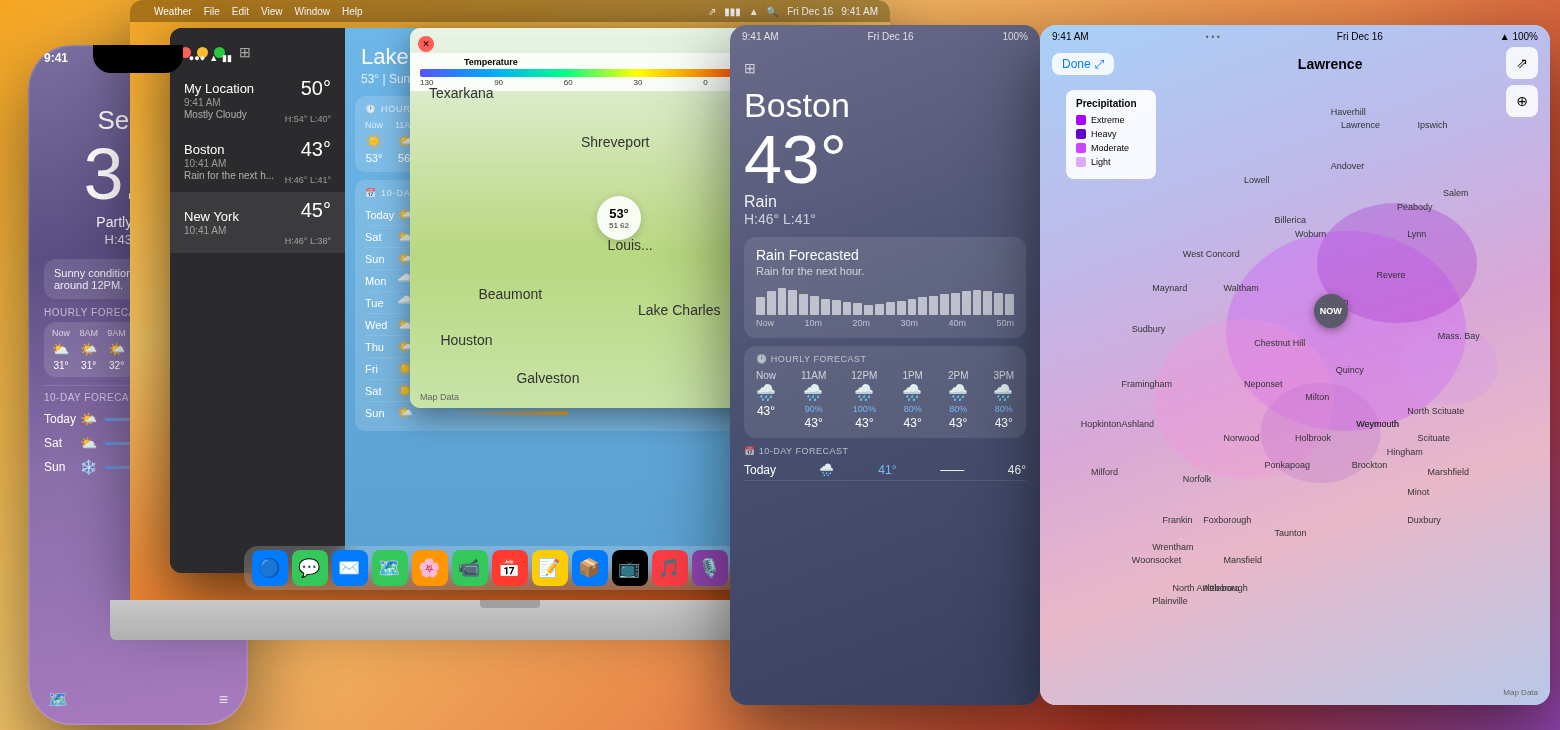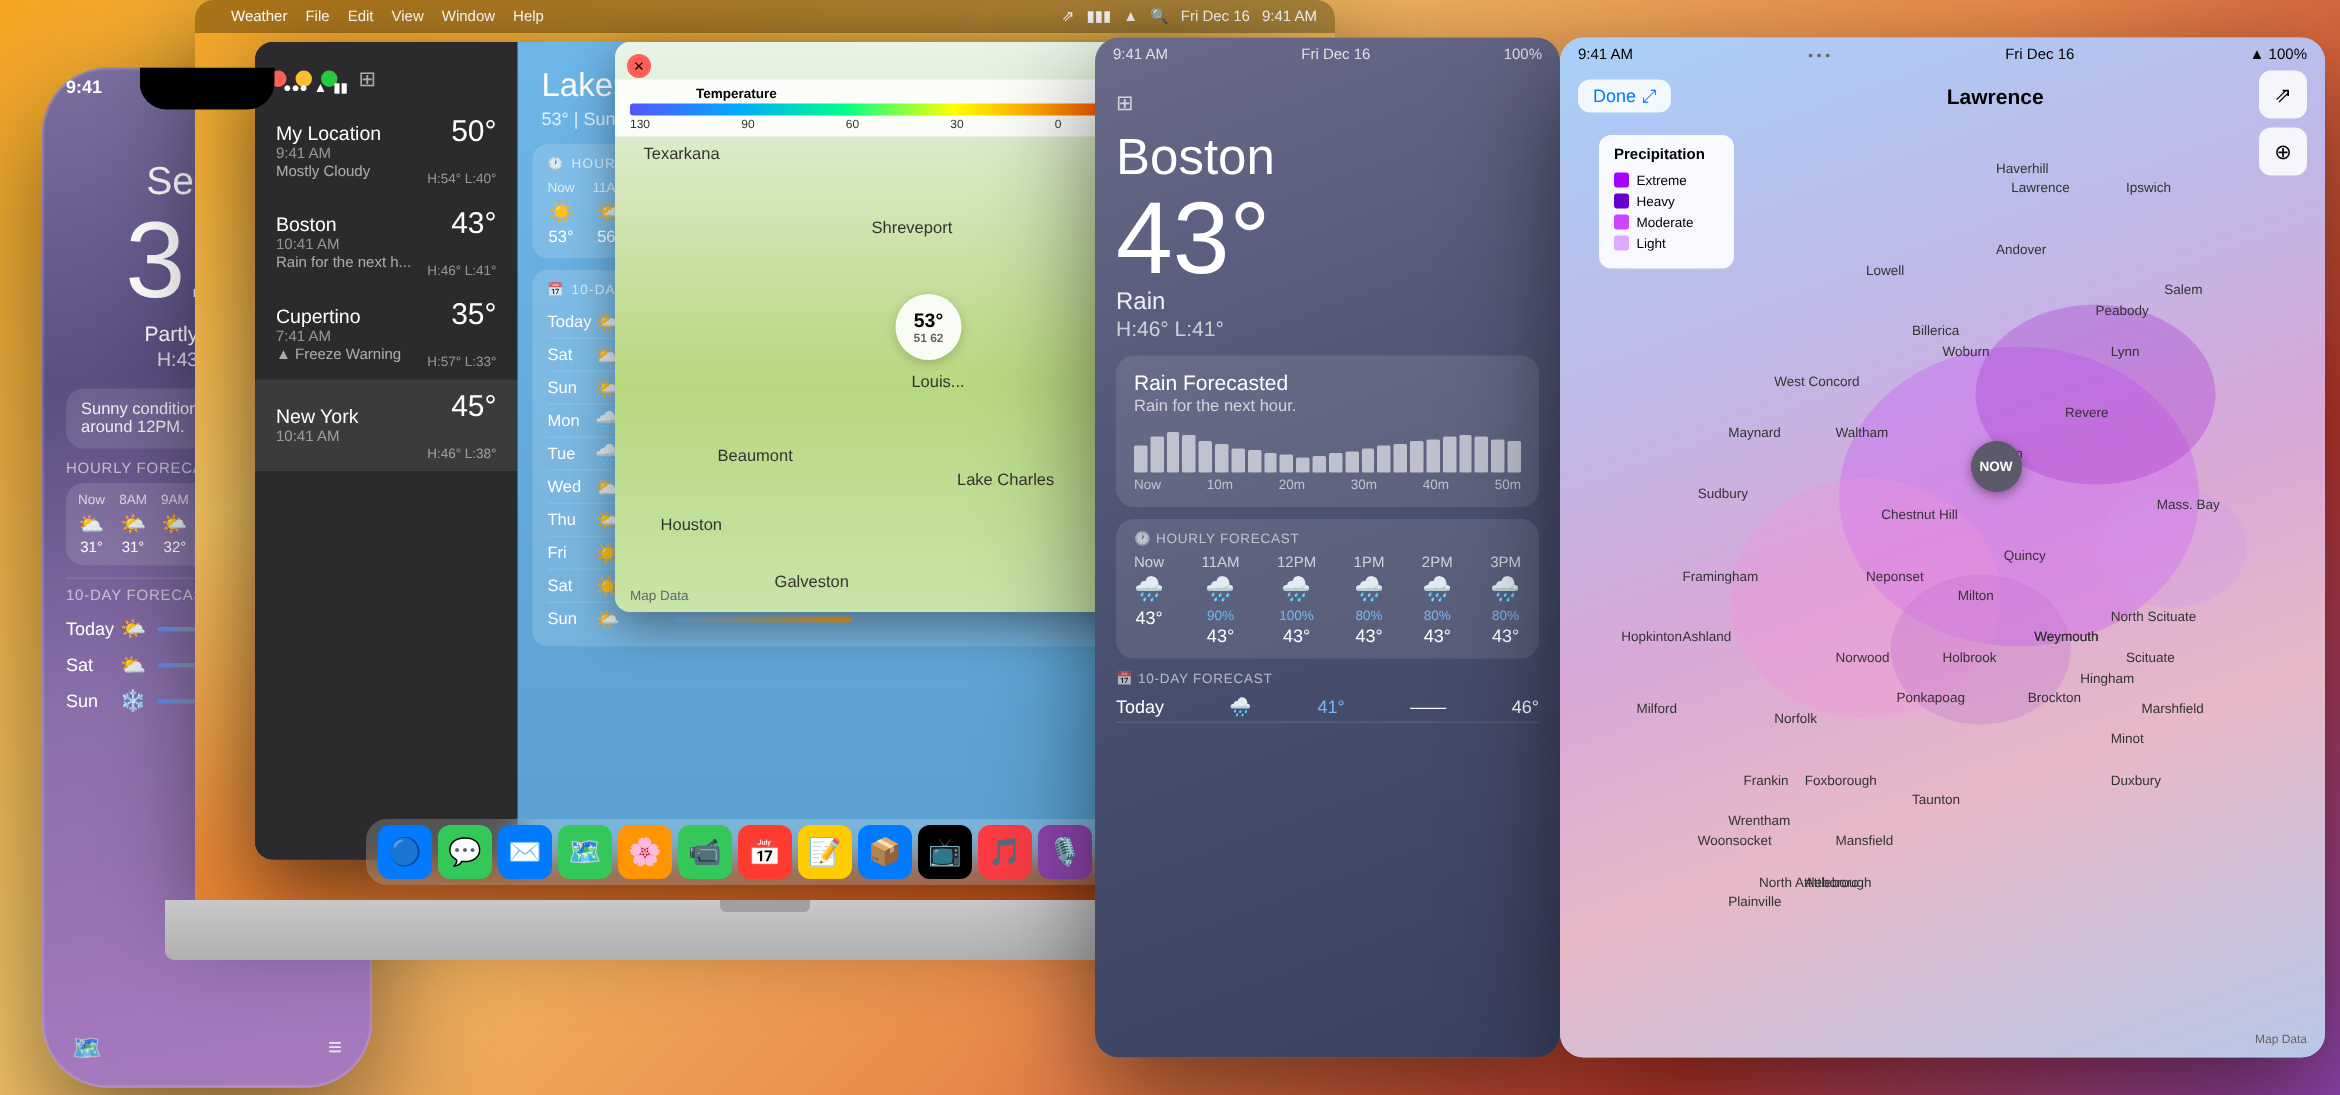--- a/index.html
+++ b/index.html
@@ -300,23 +300,22 @@
       width: 44px; height: 44px;
       display: flex; flex-direction: column; align-items: center; justify-content: center;
       font-size: 13px; font-weight: 600;
       box-shadow: 0 2px 8px rgba(0,0,0,0.2);
     }
     .map-temp-badge .badge-sub { font-size: 8px; opacity: 0.6; }
     .map-city-labels {
       position: absolute; top: 0; left: 0; right: 0; bottom: 0;
     }
     .map-city-label {
-      position: absolute; font-size: 11px; font-weight: 500; color: #333;
+      position: absolute; font-size: 14px; font-weight: 500; color: #333;
       white-space: nowrap;
-      margin-top: 12px;
     }
     .map-bottom-bar {
       position: absolute; bottom: 6px; left: 10px;
       font-size: 9px; color: #666;
     }
     .map-temp-legend {
       position: absolute; top: 25px; left: 0; right: 0;
       padding: 4px 10px;
       background: rgba(255,255,255,0.85);
     }
@@ -668,31 +667,20 @@
   </div>
             <div class="sidebar-item">
     <div class="sidebar-item-left">
       <span class="sidebar-item-city">Boston</span>
       <span class="sidebar-item-time">10:41 AM</span>
       <span class="sidebar-item-condition">Rain for the next h...</span>
     </div>
     <div class="sidebar-item-right">
       <span class="sidebar-item-temp">43°</span>
       <span class="sidebar-item-hilo">H:46° L:41°</span>
-    </div>
-  </div>
-            <div class="sidebar-item">
-    <div class="sidebar-item-left">
-      <span class="sidebar-item-city">Cupertino</span>
-      <span class="sidebar-item-time">7:41 AM</span>
-      <span class="sidebar-item-condition">▲ Freeze Warning</span>
-    </div>
-    <div class="sidebar-item-right">
-      <span class="sidebar-item-temp">35°</span>
-      <span class="sidebar-item-hilo">H:57° L:33°</span>
     </div>
   </div>
             <div class="sidebar-item active">
     <div class="sidebar-item-left">
       <span class="sidebar-item-city">New York</span>
       <span class="sidebar-item-time">10:41 AM</span>
       <span class="sidebar-item-condition"></span>
     </div>
     <div class="sidebar-item-right">
       <span class="sidebar-item-temp">45°</span>

